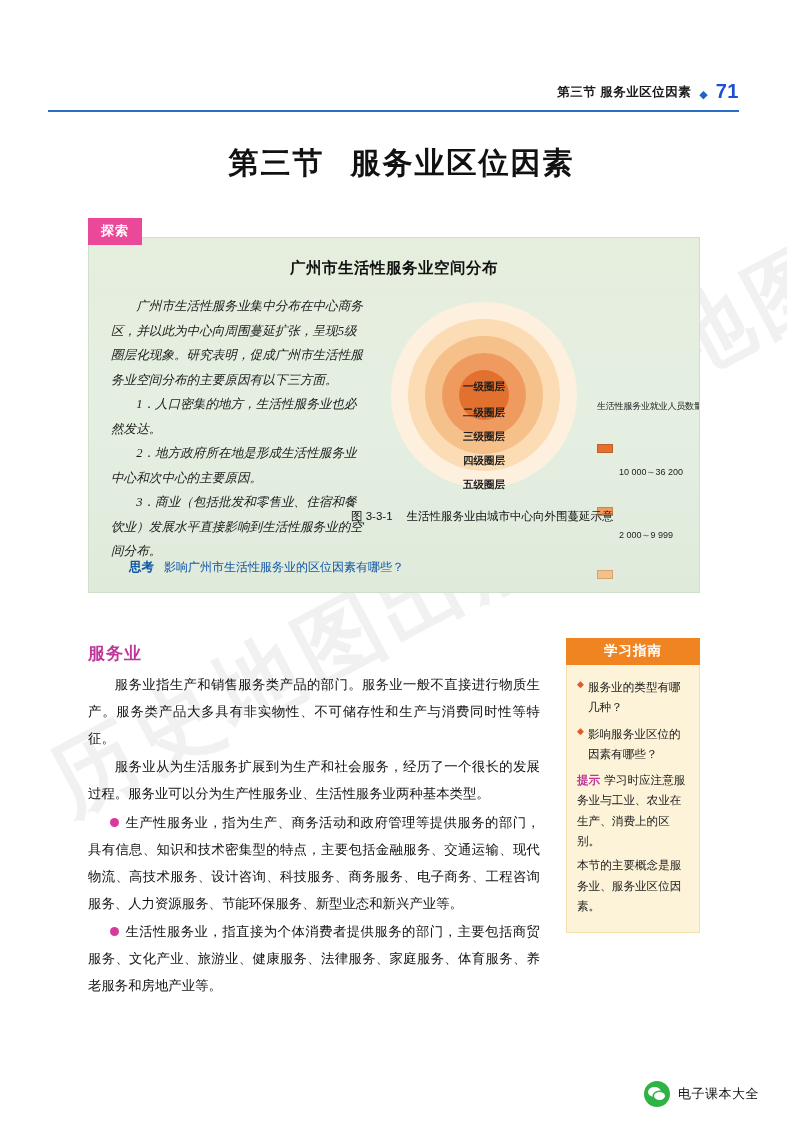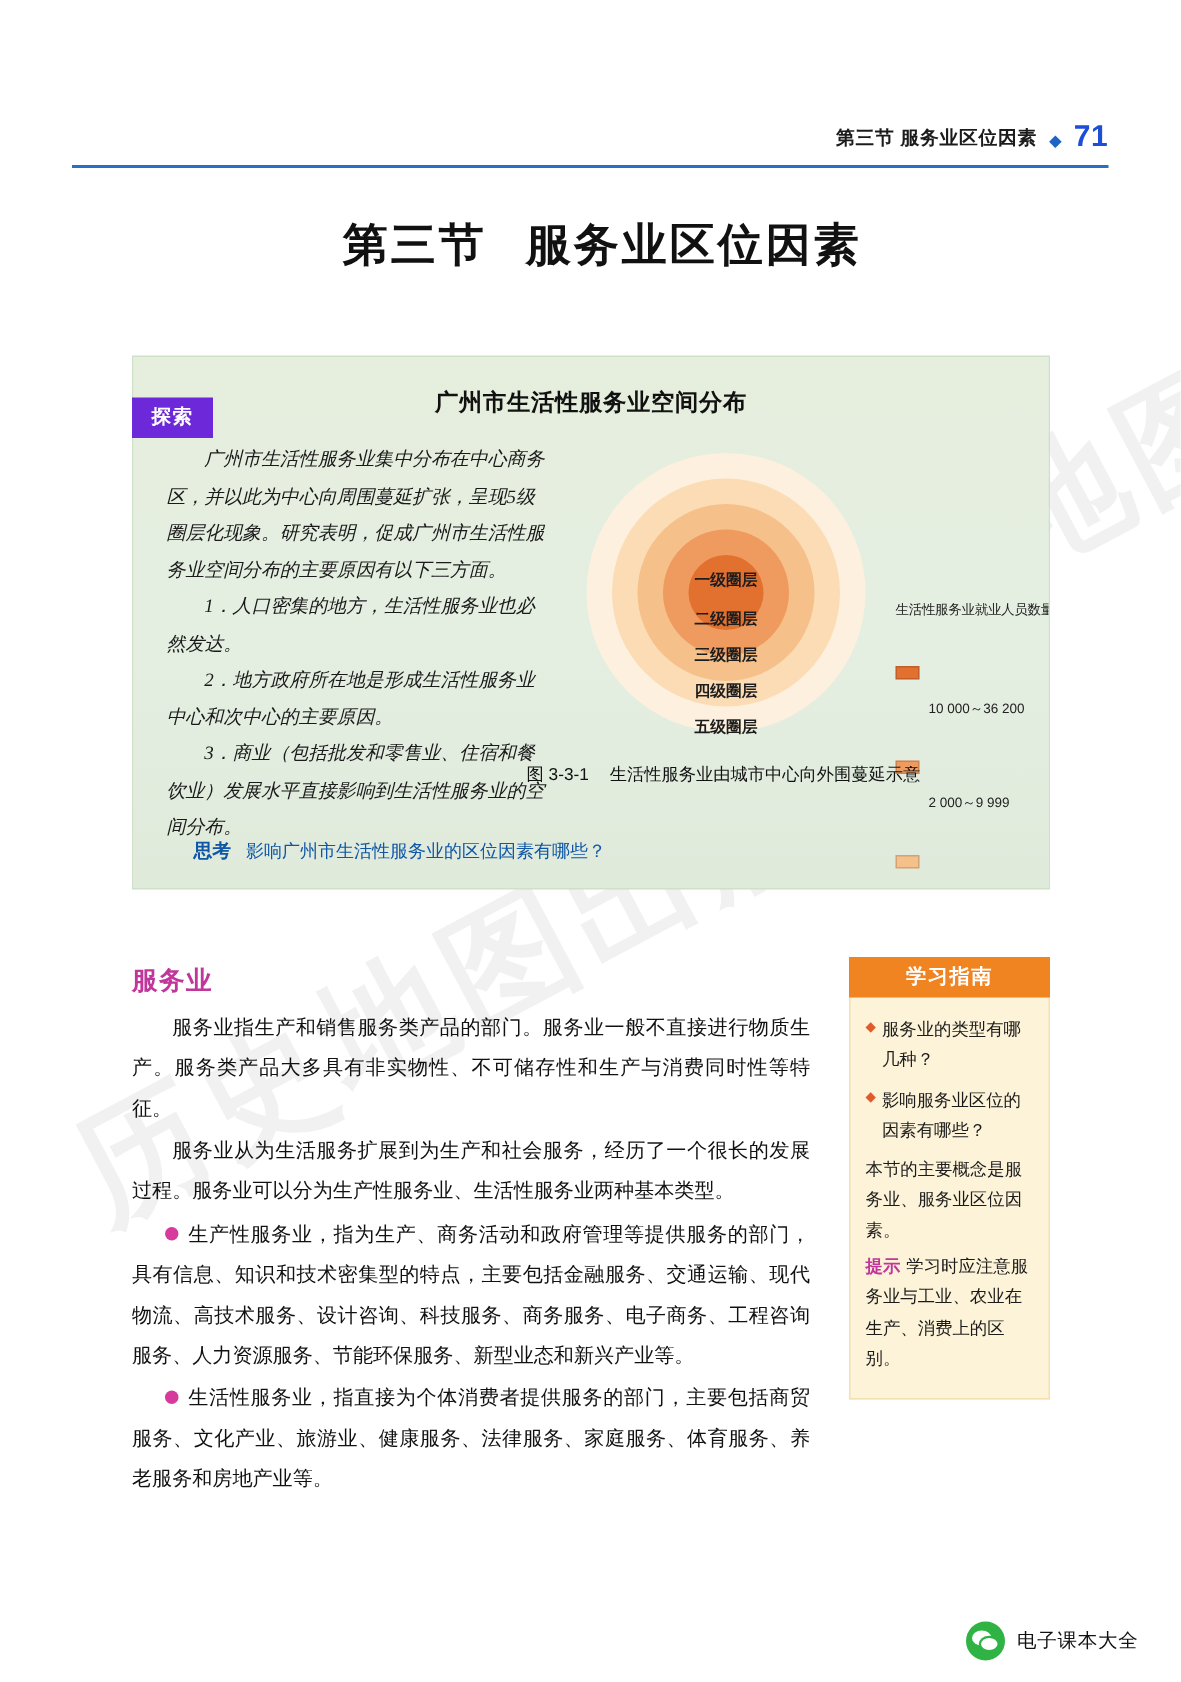--- a/index.html
+++ b/index.html
@@ -75,28 +75,27 @@
     color: #111;
     letter-spacing: 2px;
   }
   .section-title .num { margin-right: 26px; margin-left: 16px; }
 
   
   .explore-tab {
     position: absolute;
     top: 218px;
     left: 88px;
-    background: #6d28d9;
+    background: #ec4899;
     color: #fff;
     font-size: 13px;
     font-weight: bold;
     padding: 4px 13px 5px;
     letter-spacing: 1px;
     z-index: 3;
-    margin-top: 47px;
   }
   .explore-box {
     position: absolute;
     top: 237px;
     left: 88px;
     width: 612px;
     height: 356px;
     background: linear-gradient(180deg,#e6eedd 0%, #e4efe2 55%, #dfeadb 100%);
     border: 1px solid #cfe0c8;
     overflow: hidden;
@@ -441,22 +440,22 @@
 <div class="guide-head">学习指南</div>
 <div class="guide-box">
   <div class="guide-item">
     <span class="guide-dia">◆</span>
     <span>服务业的类型有哪几种？</span>
   </div>
   <div class="guide-item">
     <span class="guide-dia">◆</span>
     <span>影响服务业区位的因素有哪些？</span>
   </div>
-  <p class="guide-p">本节的主要概念是服务业、服务业区位因素。</p>
   <p class="guide-p">
     <span class="tip-label">提示</span><span>学习时应注意服务业与工业、农业在生产、消费上的区别。</span>
   </p>
+  <p class="guide-p">本节的主要概念是服务业、服务业区位因素。</p>
 </div>
 
 <div class="footer-stamp">
   <span class="wechat-badge"></span>
   <span class="footer-text">电子课本大全</span>
 </div>
 
 </body></html>

